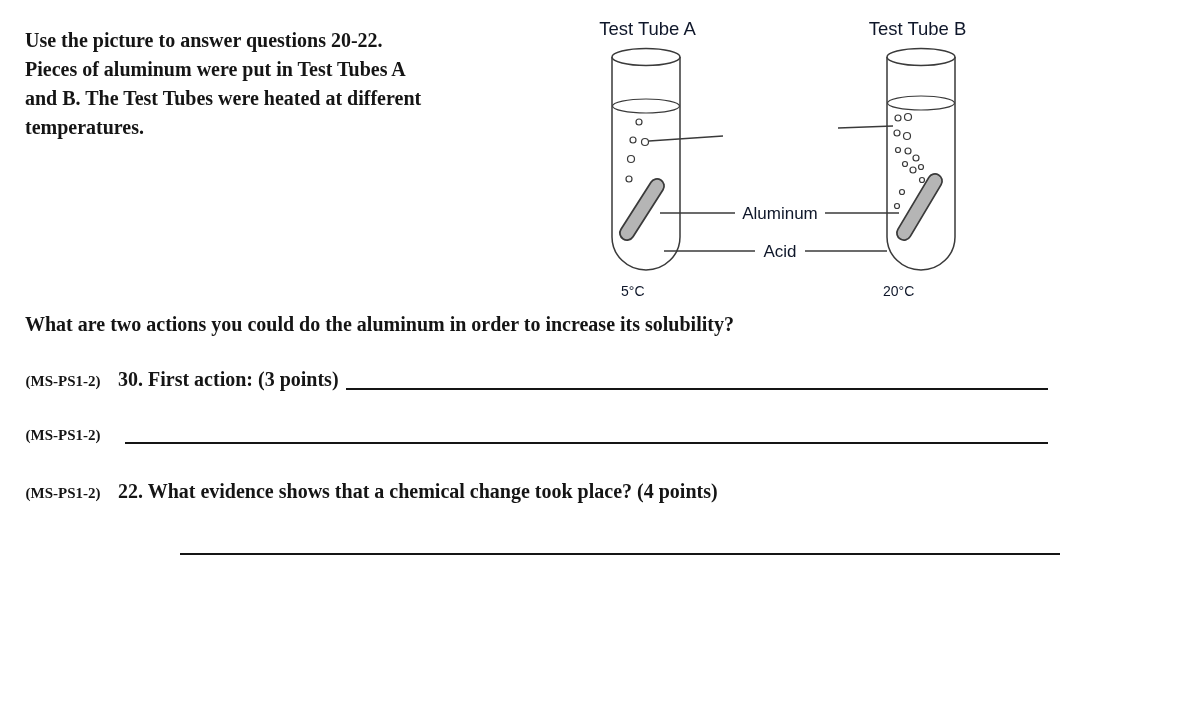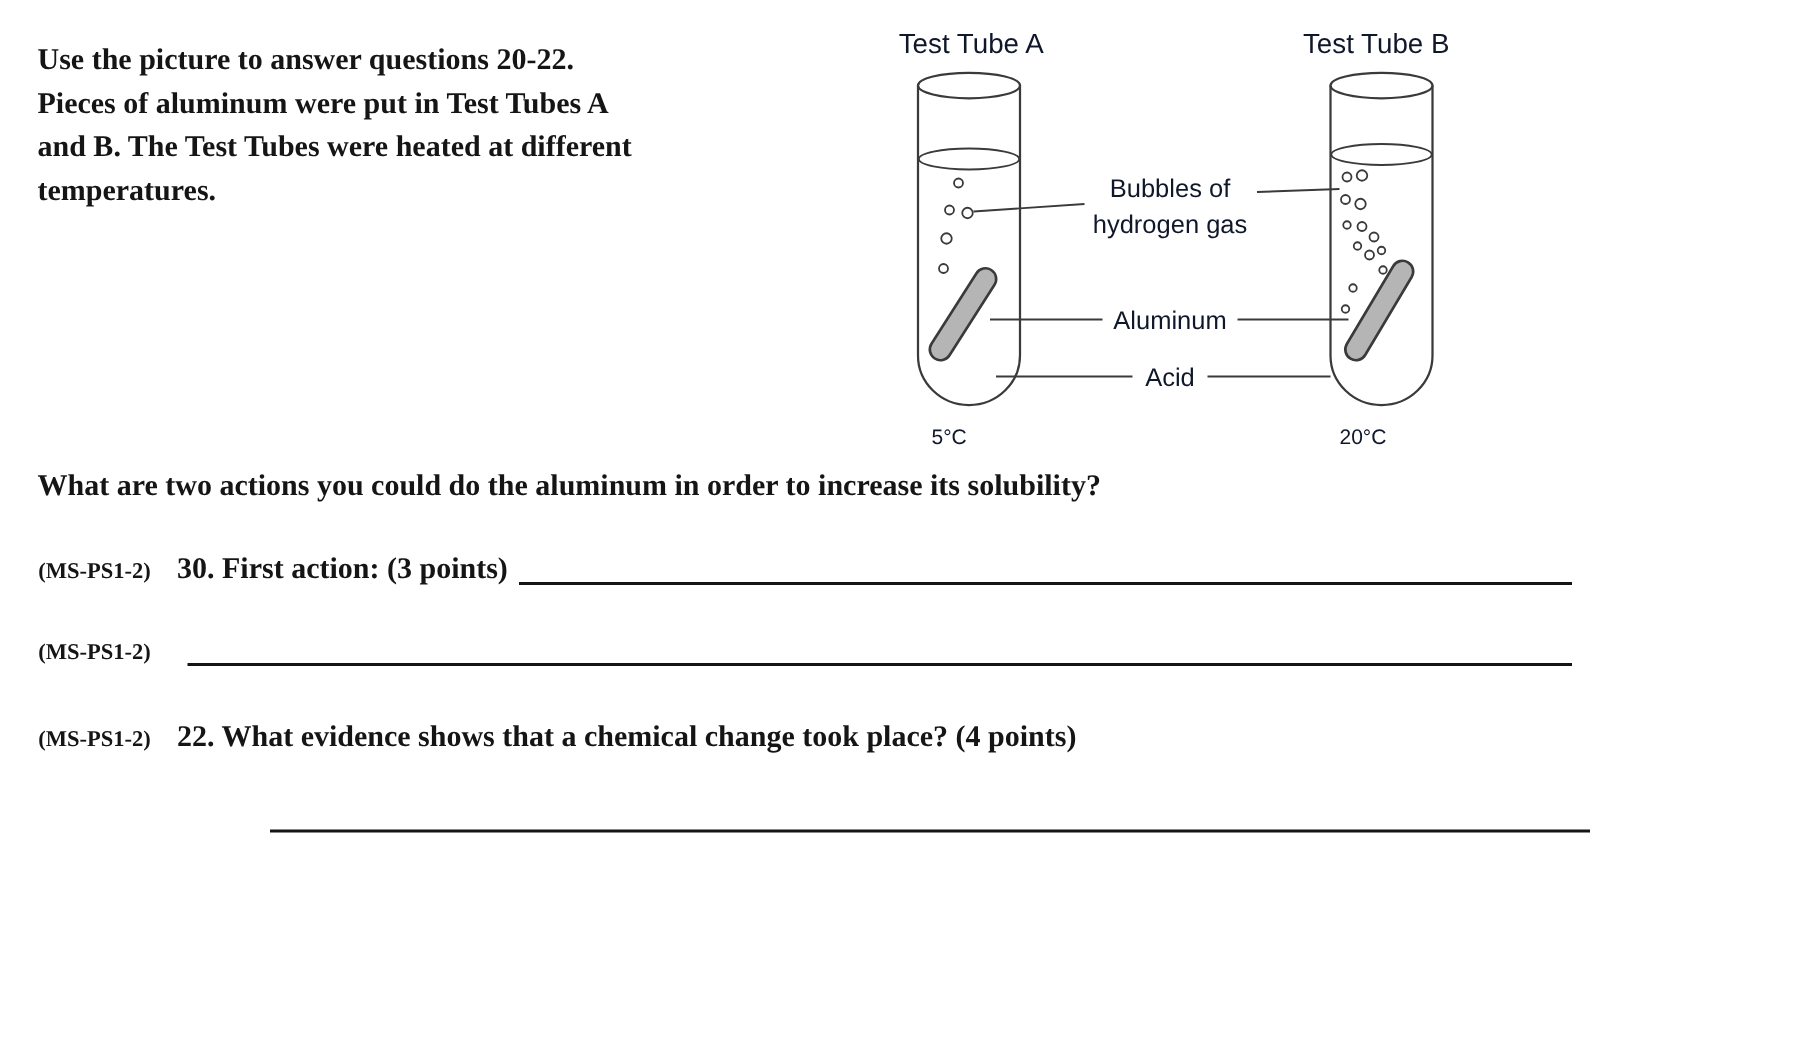--- a/index.html
+++ b/index.html
@@ -50,21 +50,21 @@
   }
   .tube-title { font-size: 18.5px; width: 145px; text-align: center; top: 3px; line-height: 22px; }
   .title-a { left: 0; }
   .title-b { left: 270px; }
   .center-label { left: 135px; width: 140px; text-align: center; font-size: 17px; line-height: 24px; }
   .bubbles-label { top: 99px; white-space: pre-line; }
   .aluminum-label { top: 188px; line-height: 21px; }
   .acid-label { top: 226px; line-height: 21px; }
   .temp { font-size: 14px; top: 265px; line-height: 22px; }
   .temp-a { left: 46px; }
-  .temp-b { left: 318px; }
+  .temp-b { left: 308px; }
   .tube-body { fill: #ffffff; stroke: #3a3a3a; stroke-width: 1.5; }
   .tube-lip { fill: #ffffff; stroke: #3a3a3a; stroke-width: 1.5; }
   .liquid-line { fill: none; stroke: #3a3a3a; stroke-width: 1.2; }
   .rod-outline { stroke: #3a3a3a; stroke-width: 16; stroke-linecap: round; }
   .rod-fill { stroke: #b5b5b5; stroke-width: 12.5; stroke-linecap: round; }
   .bubbles circle { fill: #ffffff; stroke: #3a3a3a; stroke-width: 1.2; }
   .connectors line { stroke: #3a3a3a; stroke-width: 1.3; }
   
   .q-row {
     position: absolute;
@@ -167,22 +167,20 @@
       <g class="connectors">
         <line x1="74" y1="101" x2="148" y2="96"></line>
         <line x1="263" y1="88" x2="318" y2="86"></line>
         <line x1="85" y1="173" x2="160" y2="173"></line>
         <line x1="250" y1="173" x2="324" y2="173"></line>
         <line x1="89" y1="211" x2="180" y2="211"></line>
         <line x1="230" y1="211" x2="312" y2="211"></line>
       </g>
     </svg>
 
-    <div class="dlabel center-label bubbles-label">Bubbles of
-hydrogen gas</div>
     <div class="dlabel center-label aluminum-label">Aluminum</div>
     <div class="dlabel center-label acid-label">Acid</div>
     <div class="dlabel temp temp-a">5°C</div>
     <div class="dlabel temp temp-b">20°C</div>
   </div>
 
   <div class="prompt serif">What are two actions you could do the aluminum in order to increase its solubility?</div>
 
   <div class="q-row row-20">
     <span class="standard serif">(MS-PS1-2)</span>

